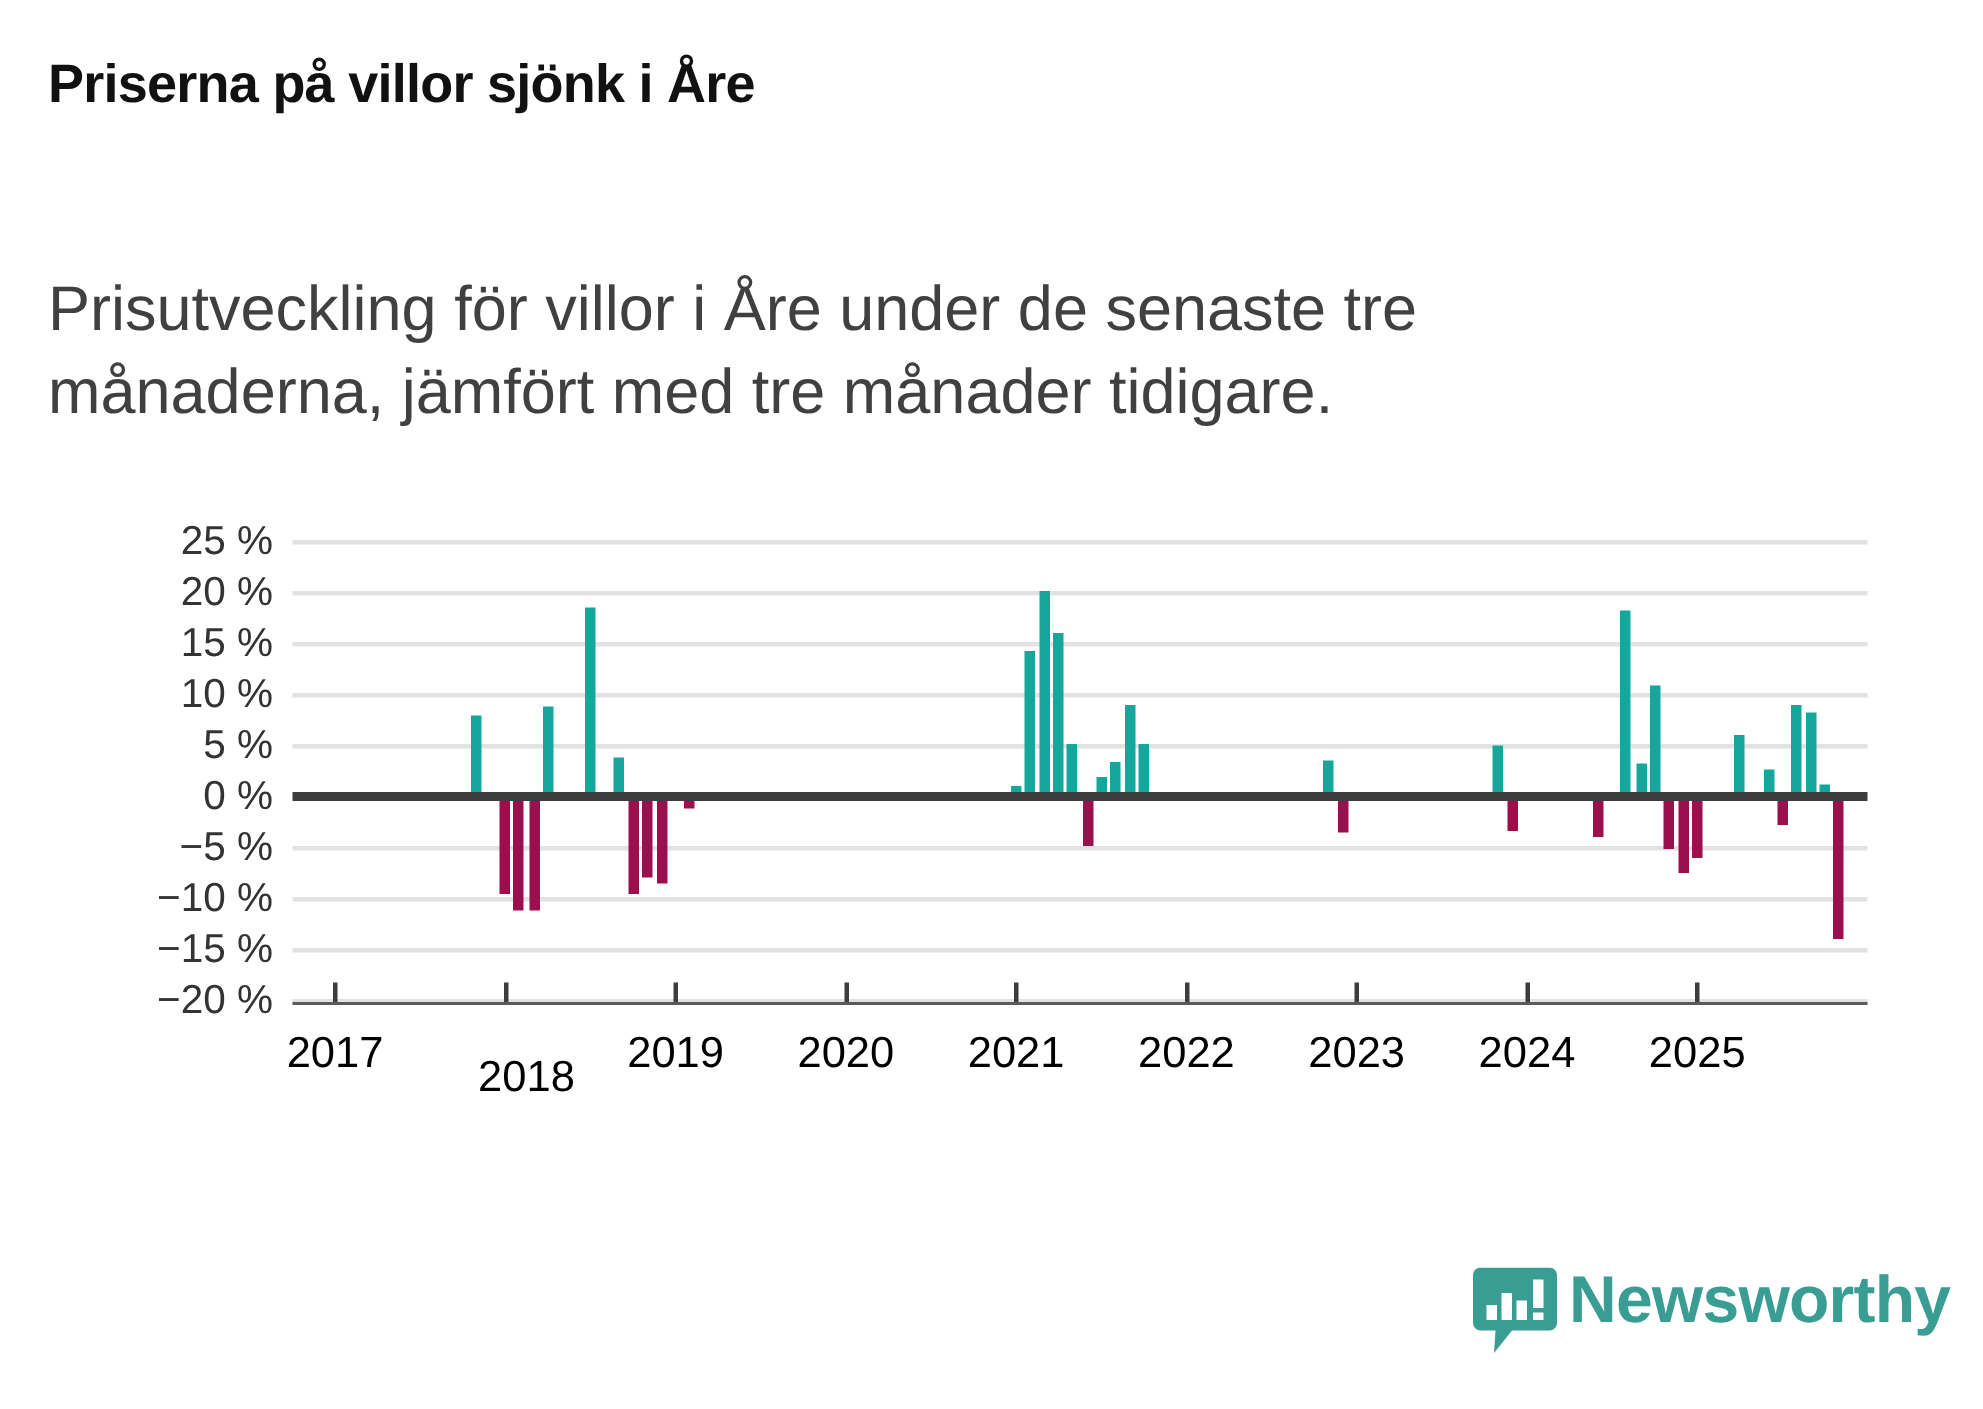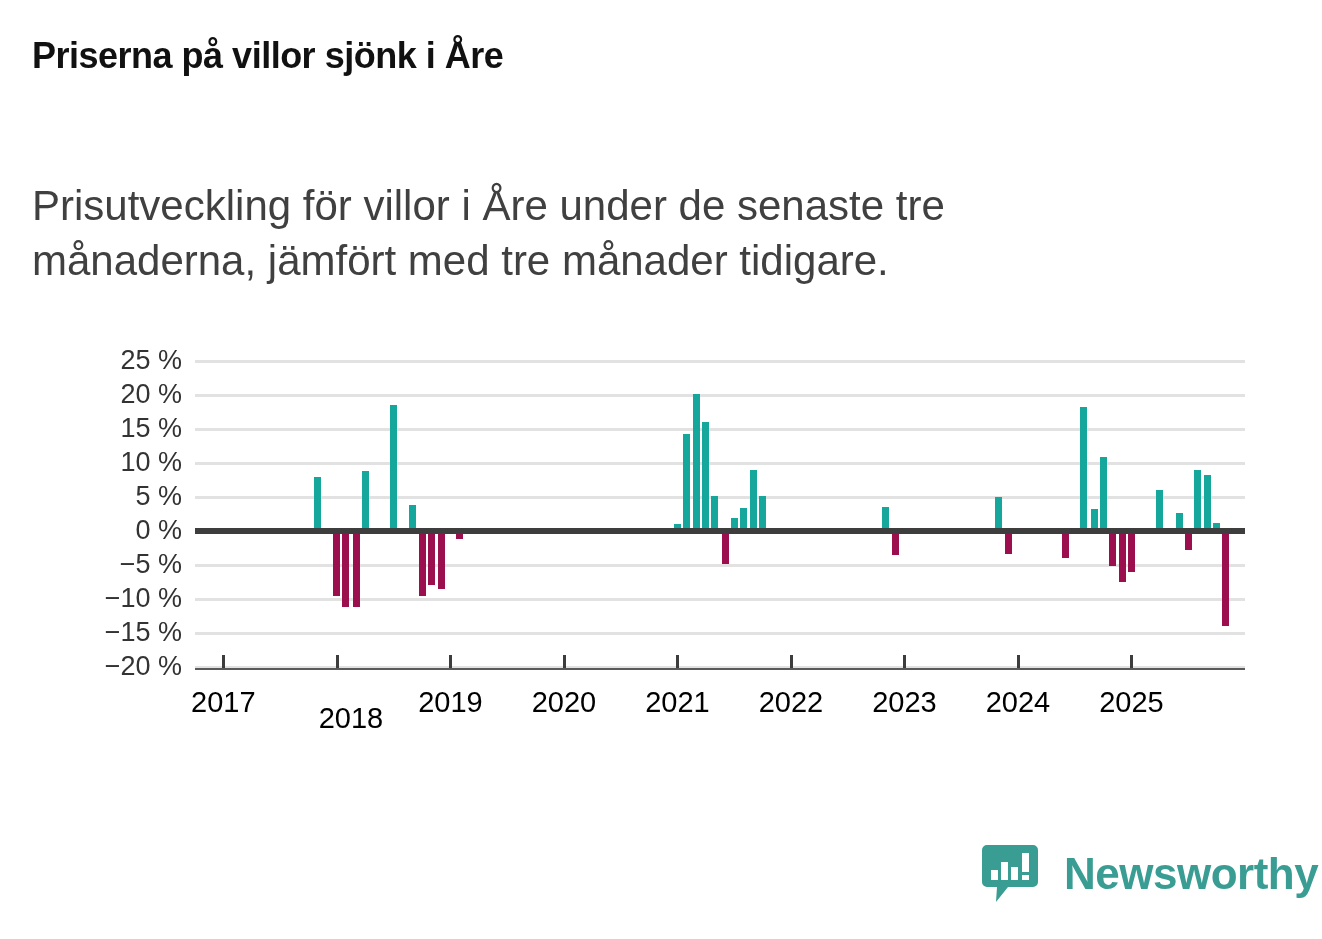--- a/index.html
+++ b/index.html
@@ -34,21 +34,21 @@
   }
   .bar{position:absolute;width:7px;}
   .bar.pos{background:#16a79c;}
   .bar.neg{background:#9c0f4e;}
   #annotation{
     position:absolute;font-size:29px;color:#1a1a1a;
     text-align:right;width:200px;
   }
   #logo{
     position:absolute;left:982px;top:845px;
-    display:flex;align-items:center;gap:26px;
+    display:flex;gap:8px;
   }
   #logo-mark{width:56px;height:58px;position:relative;}
   #logo-text{
     font-size:44px;font-weight:bold;color:#3a9d94;
     letter-spacing:-0.5px;line-height:1;
   }
 </style>
 </head>
 <body>
 

